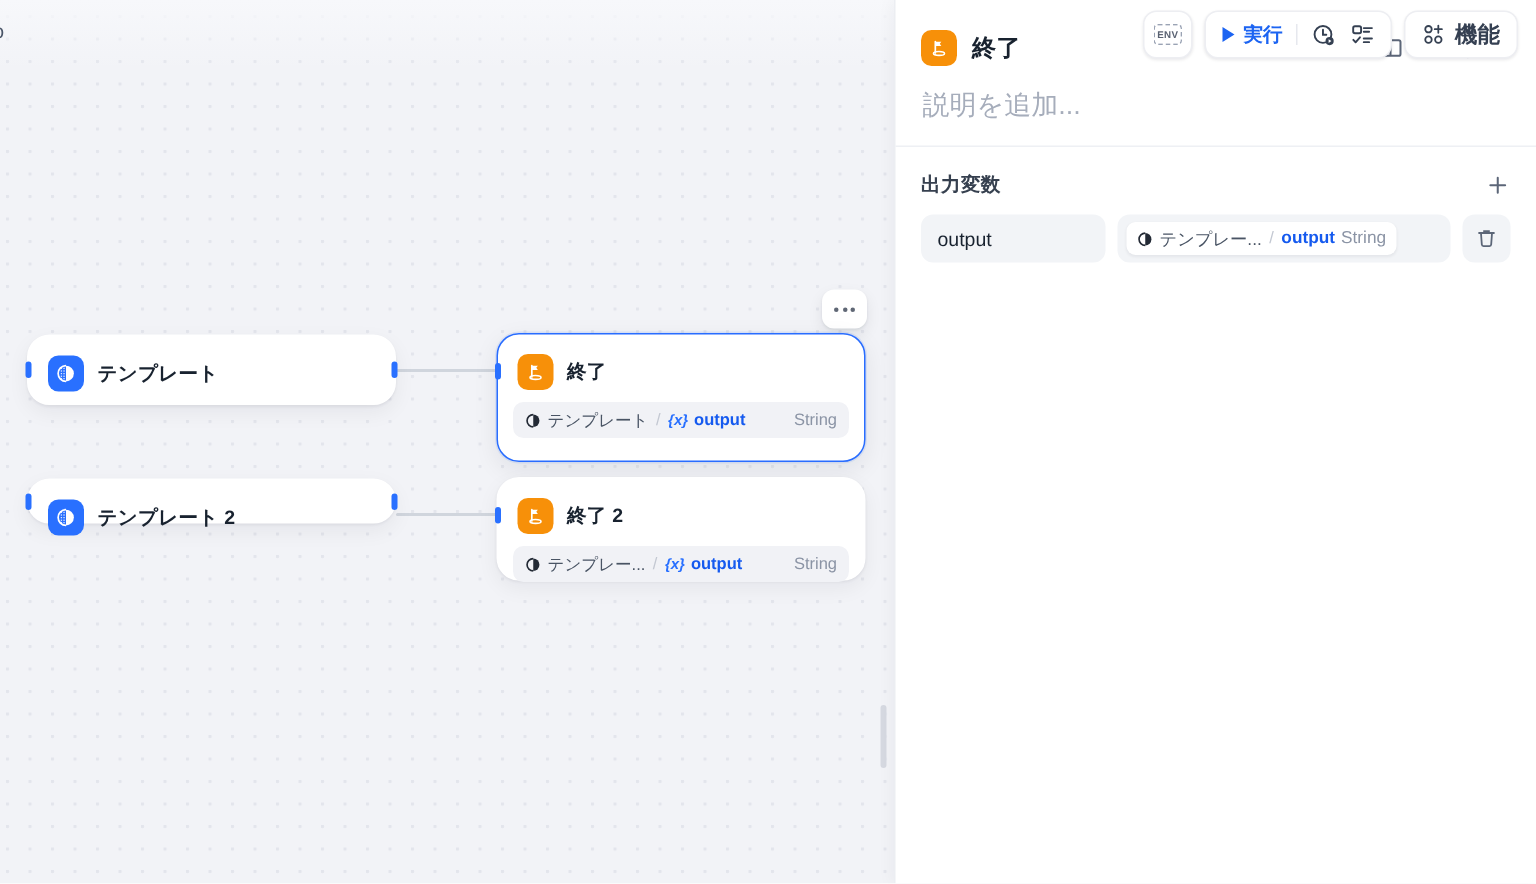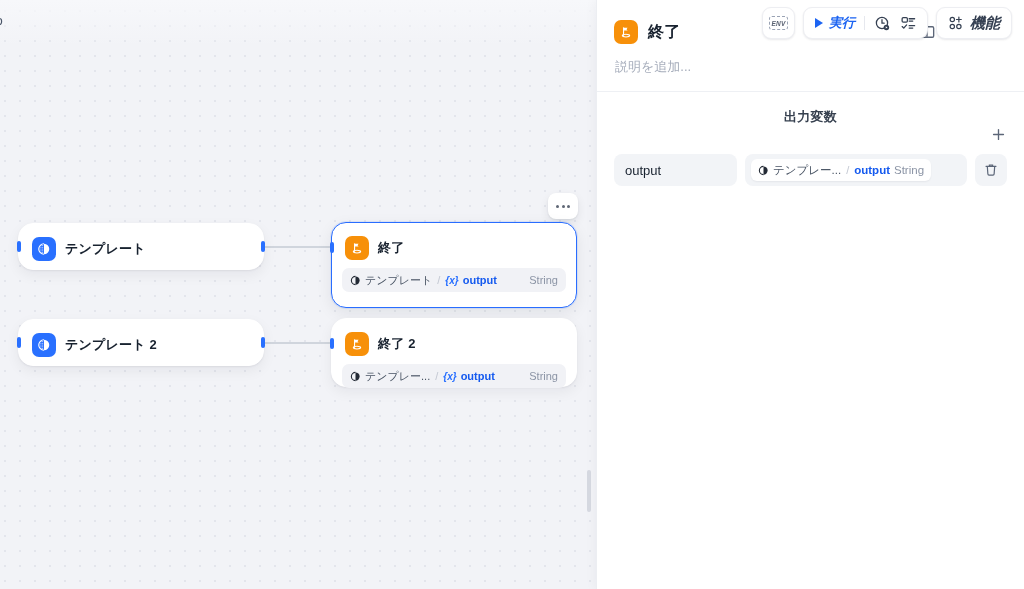--- a/index.html
+++ b/index.html
@@ -34,21 +34,21 @@
   
   .toolbar {
     position: absolute; right: 12px; top: 7px;
     display: flex; align-items: center; gap: 8px; z-index: 40;
   }
   .tb-btn {
     height: 32px; background: #ffffff; border-radius: 9px;
     border: .5px solid #edeef2;
     box-shadow: 0 1px 2px rgba(16,24,40,.06), 0 1px 3px rgba(16,24,40,.04);
     display: flex; align-items: center; justify-content: center;
-    cursor: pointer; color: #354052; font-style: italic;
+    cursor: pointer; color: #354052;
   }
   .tb-env { width: 33px; }
   .env-badge {
     width: 19px; height: 14px; border-radius: 3px;
     border: 1.2px dashed #9aa3b4;
     display: flex; align-items: center; justify-content: center;
     font-size: 6.5px; font-weight: 700; color: #5a6272; letter-spacing: .2px;
   }
   .tb-run { padding: 0 10px 0 11px; gap: 9px; }
   .run-label { display: flex; align-items: center; gap: 6px; color: #1c64f2; font-size: 13px; font-weight: 600; }
@@ -122,25 +122,25 @@
   .panel {
     position: absolute; right: 0; top: 0; width: 428px; height: 589px;
     background: #ffffff; border-left: 1px solid #eceef2;
     box-shadow: -2px 0 10px rgba(16,24,40,.04);
   }
   .panel-header { display: flex; align-items: center; padding: 20px 16px 0 17px; gap: 10px; }
   .p-icon { width: 24px; height: 24px; border-radius: 7px; background: #f79009; display: flex; align-items: center; justify-content: center; flex: none; }
   .p-title { font-size: 16px; font-weight: 700; color: #18222f; letter-spacing: .3px; }
   .p-actions { margin-left: auto; display: flex; align-items: center; gap: 12px; color: #667085; }
   .p-sep { width: 1px; height: 14px; background: #e6e8ee; }
-  .p-desc { padding: 14px 18px 15px 18px; font-size: 13px; color: #a6adbb; cursor: text; }
+  .p-desc { padding: 14px 18px 15px 18px; font-size: 18px; color: #a6adbb; cursor: text; }
   .p-divider { height: 1px; background: #eef0f4; margin: 0 0 0 0; }
 
   .sec { padding: 16px 17px 0 17px; }
-  .sec-head { display: flex; align-items: center; flex-direction: column; }
+  .sec-head { display: flex; align-items: center; }
   .sec-title { font-size: 13px; font-weight: 700; color: #36404f; letter-spacing: .3px; }
   .add-btn { margin-left: auto; color: #667085; cursor: pointer; display: inline-flex; }
   .var-line { display: flex; align-items: center; gap: 8px; margin-top: 11px; }
   .var-key {
     width: 123px; height: 32px; background: #f2f4f7; border-radius: 8px;
     display: flex; align-items: center; padding: 0 11px;
     font-size: 13px; color: #18222f; cursor: text;
   }
   .var-val {
     flex: 1; height: 32px; background: #f2f4f7; border-radius: 8px;
@@ -190,21 +190,21 @@
                 <rect x="6" y="9.6" width="1" height="1"></rect>
               <rect x="4" y="11.4" width="1" height="1"></rect>
                 <rect x="6" y="11.4" width="1" height="1"></rect>
             </g>
           </svg>
         </span>
         <span class="n-title">テンプレート</span>
       </div>
     </div>
 
-    <div class="node" style="left:18px; top:319px; width:246px; height:47px;text-align:right;">
+    <div class="node" style="left:18px; top:319px; width:246px; height:30px;text-align:right;">
       <div class="port l"></div>
       <div class="port r"></div>
       <div class="node-head only">
         <span class="n-icon blue">
           <svg width="14" height="14" viewBox="0 0 16 16" aria-hidden="true">
             <path d="M8 2a6 6 0 1 1 0 12z" fill="#ffffff"></path>
             <path d="M8 2a6 6 0 0 0 0 12" fill="none" stroke="#ffffff" stroke-width="1.3"></path>
             <g fill="#ffffff" opacity=".85">
               <rect x="4" y="3.6" width="1" height="1"></rect>
                 <rect x="6" y="3.6" width="1" height="1"></rect>

